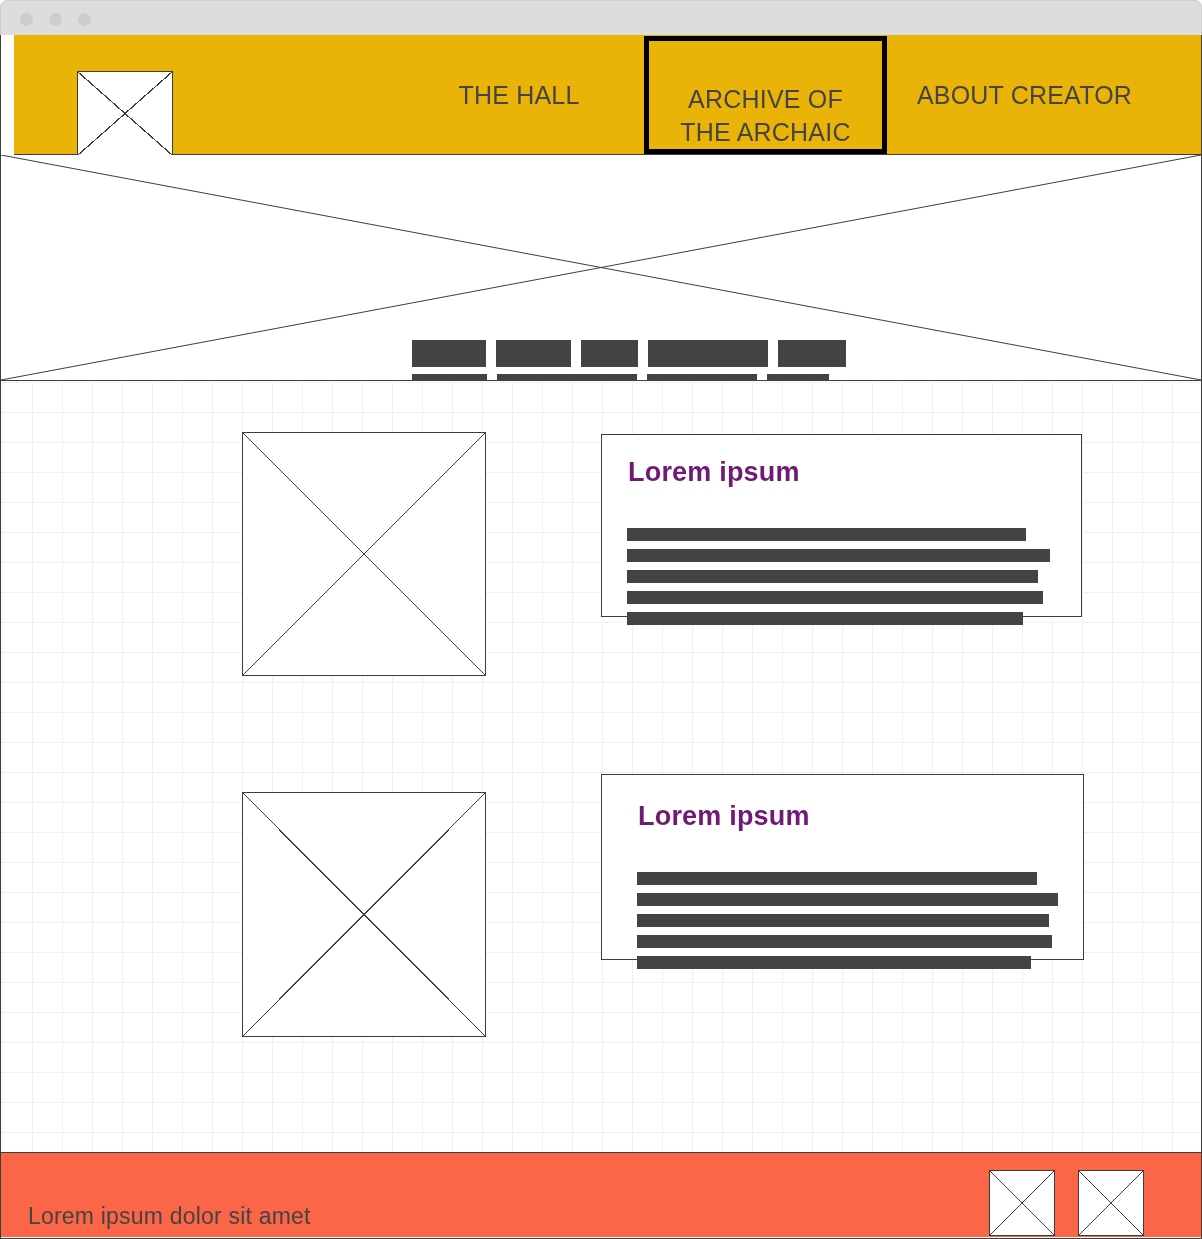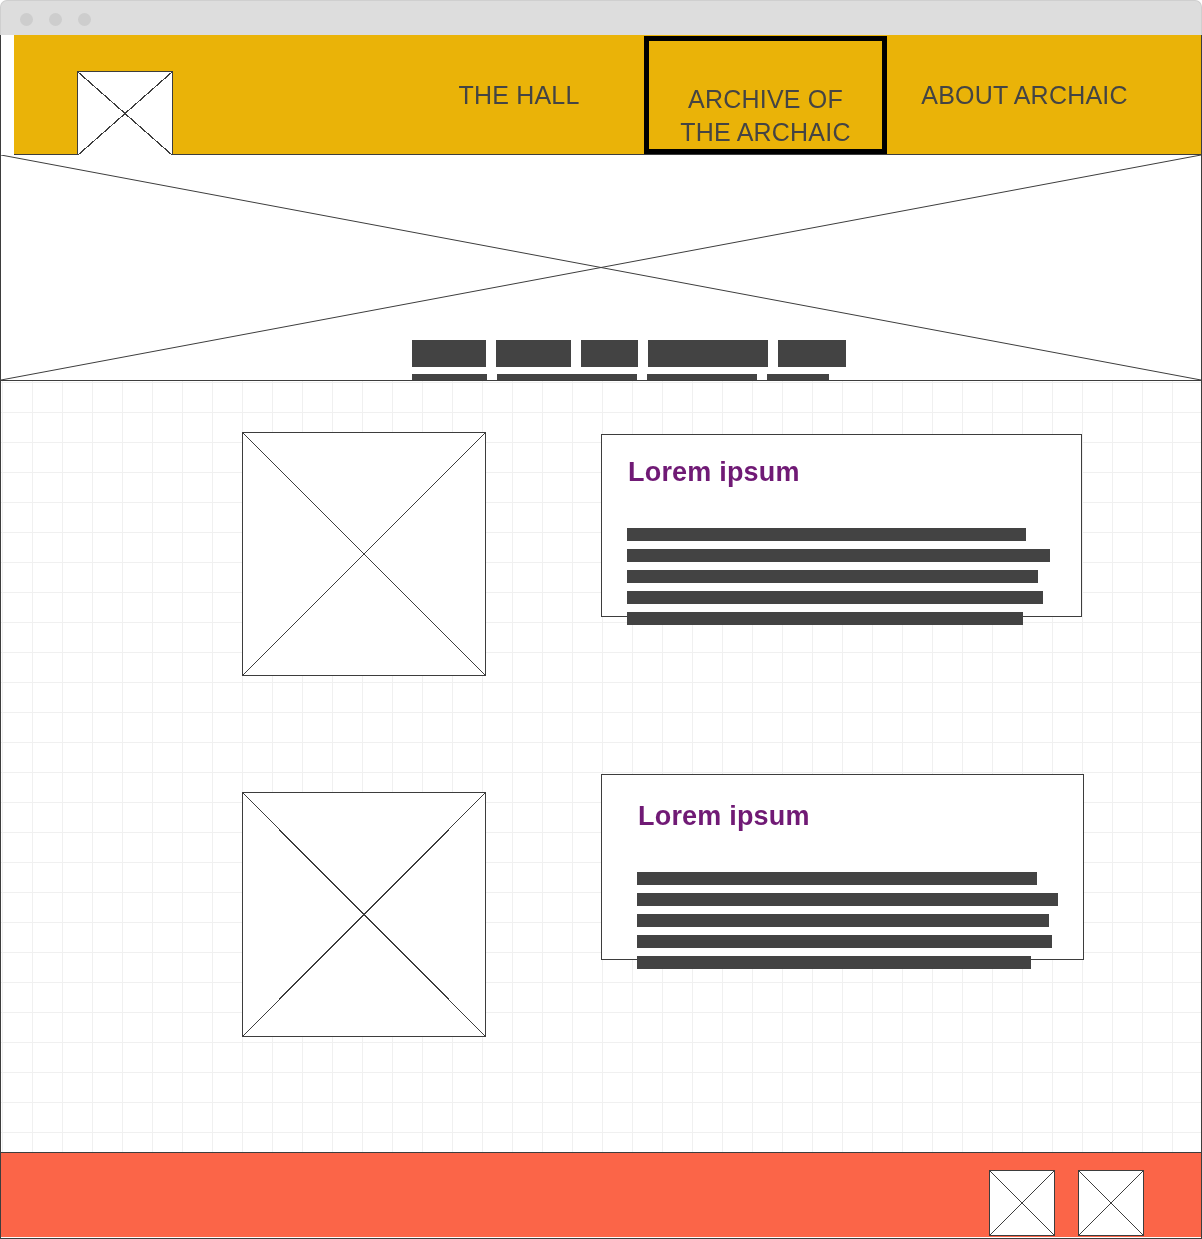--- a/index.html
+++ b/index.html
@@ -251,21 +251,21 @@
         <div class="nav-item n1">
           <span>THE HALL</span>
         </div>
         <div class="nav-item n2">
           <span>
             <span>ARCHIVE OF</span><br>
             <span>THE ARCHAIC</span>
           </span>
         </div>
         <div class="nav-item n3">
-          <span>ABOUT ARCHAIC</span>
+          <span>ABOUT CREATOR</span>
         </div>
       </nav>
     </div>
 
     <div class="hero">
       <svg class="hero-x" viewBox="0 0 1200 225" preserveAspectRatio="none">
         <line x1="0" y1="0" x2="1200" y2="225" stroke="#3d3d3d" stroke-width="1" vector-effect="non-scaling-stroke"></line>
         <line x1="1200" y1="0" x2="0" y2="225" stroke="#3d3d3d" stroke-width="1" vector-effect="non-scaling-stroke"></line>
       </svg>
       <div class="hero-words">
@@ -308,18 +308,19 @@
             <span class="line" style="width: 400px;"></span>
             <span class="line" style="width: 421px;"></span>
             <span class="line" style="width: 412px;"></span>
             <span class="line" style="width: 415px;"></span>
             <span class="line" style="width: 394px;"></span>
           </div>
       </div>
     </div>
 
     <div class="site-footer">
+      <div class="footer-text">Lorem ipsum dolor sit amet</div>
       <div class="footer-icon f1 xbox"></div>
       <div class="footer-icon f2 xbox"></div>
     </div>
 
   </div>
 </div>
 
 </body></html>

